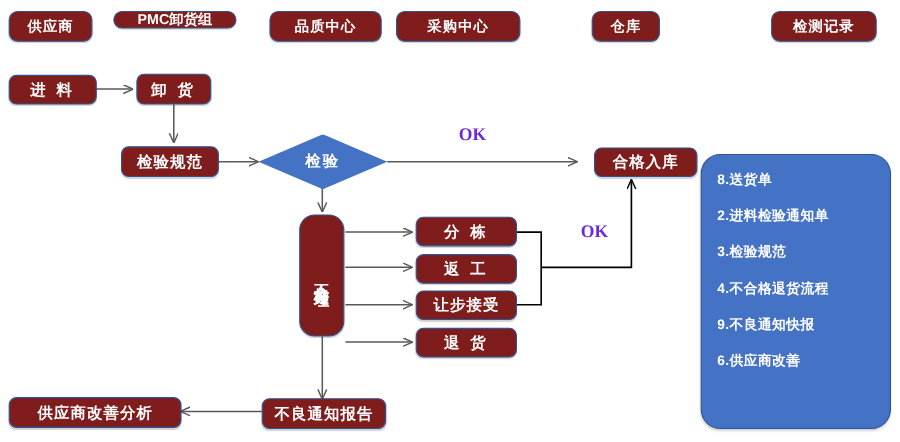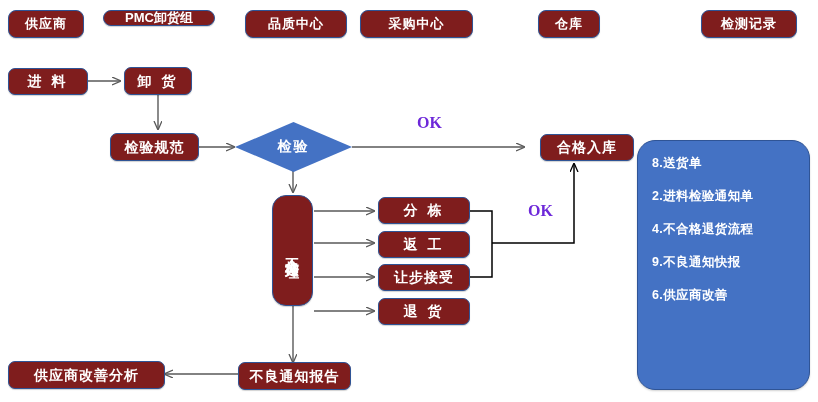--- a/index.html
+++ b/index.html
@@ -166,18 +166,19 @@
 
   <div class="node proc" style="left:378px; top:298px; width:92px; height:27px;">退 货</div>
 
   <div class="node proc tight" style="left:238px; top:362px; width:113px; height:28px;">不良通知报告</div>
 
   <div class="node proc tight" style="left:8px;   top:361px; width:157px; height:28px;">供应商改善分析</div>
 
   <div class="docpanel" style="left:637px; top:140px; width:173px; height:250px;">
     <div class="docitem">8.送货单</div>
     <div class="docitem">2.进料检验通知单</div>
+    <div class="docitem">3.检验规范</div>
     <div class="docitem">4.不合格退货流程</div>
     <div class="docitem">9.不良通知快报</div>
     <div class="docitem">6.供应商改善</div>
   </div>
 
 </div>
 
 </body></html>

